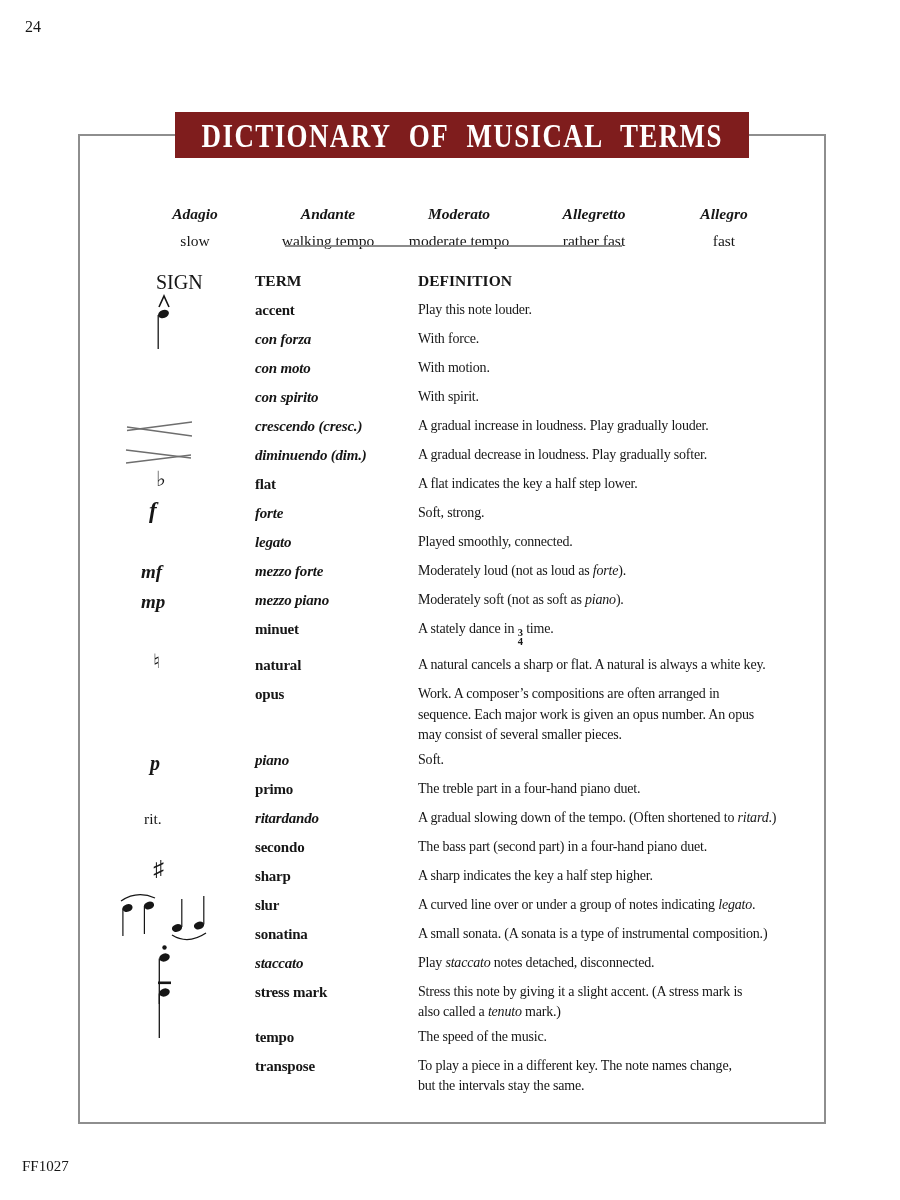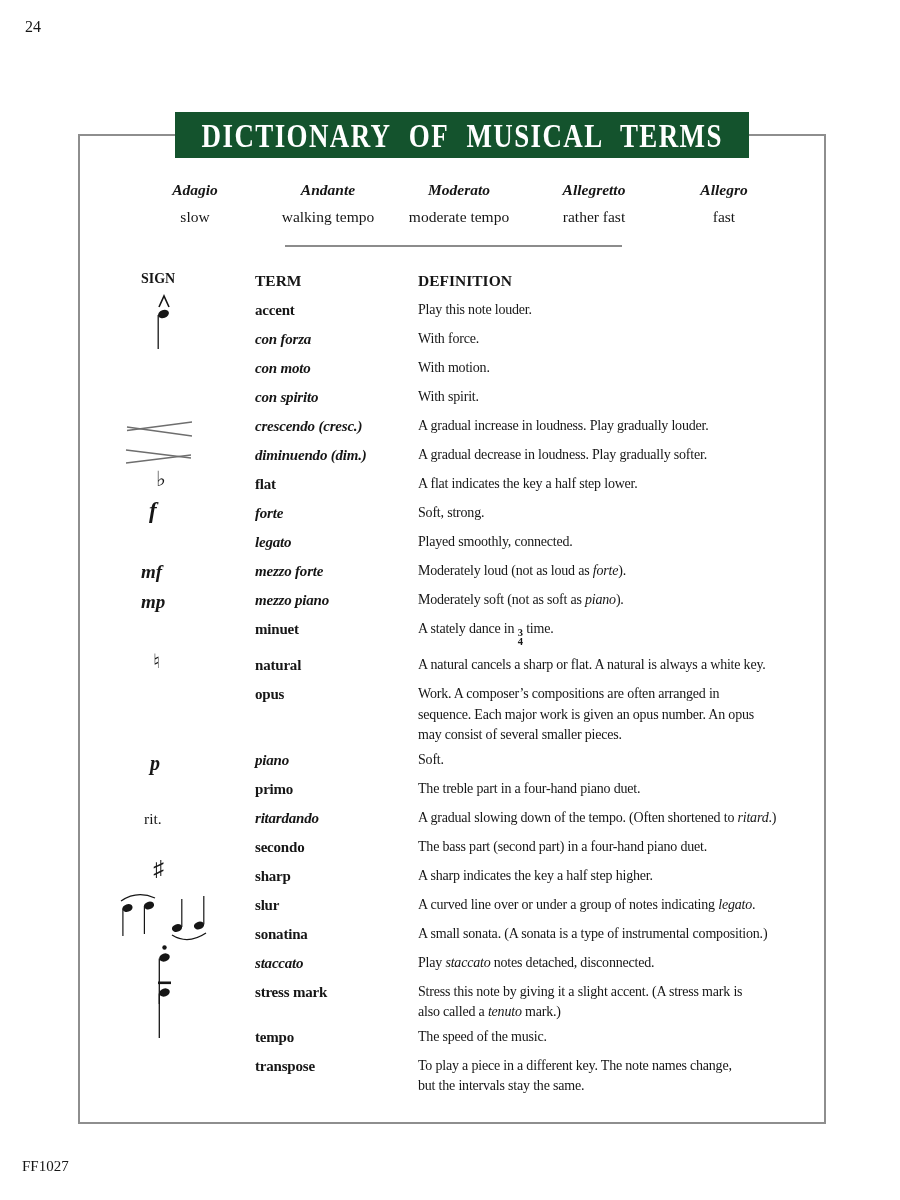--- a/index.html
+++ b/index.html
@@ -6,42 +6,42 @@
   .sheet{position:relative;width:900px;height:1200px;background:#fff;overflow:hidden;
          font-family:"Liberation Serif",serif;color:#161616;}
 
   .page-number{position:absolute;left:25px;top:18px;font-size:16px;}
   .footer-code{position:absolute;left:22px;top:1158px;font-size:15px;}
 
   .frame{position:absolute;left:78px;top:134px;width:748px;height:990px;
          border:2px solid #8e8e8e;box-sizing:border-box;}
 
   .banner{position:absolute;left:175px;top:112px;width:574px;height:46px;
-          background:#14532d;display:flex;align-items:center;justify-content:center;}
+          background:#7f1d1d;display:flex;align-items:center;justify-content:center;}
   .banner-title{color:#ffffff;font-weight:bold;font-size:29px;letter-spacing:1.5px;
                 word-spacing:11px;white-space:nowrap;transform:scale(0.93,1.18);}
 
   .tempo-col{position:absolute;top:181px;transform:translateX(-50%);text-align:center;}
-  .tempo-term{font-weight:bold;font-style:italic;font-size:15.5px;line-height:17px;}
+  .tempo-term{font-weight:bold;font-style:italic;font-size:15.5px;line-height:17px;margin-top:24px;}
   .tempo-meaning{font-size:15.5px;margin-top:10px;line-height:17px;}
 
   .divider{position:absolute;left:285px;top:245px;width:337px;height:2px;background:#8c8c8c;}
 
   .terms-table{position:absolute;left:140px;top:271px;width:690px;}
   .trow{display:flex;margin-bottom:9px;}
   .trow.lines-2{margin-bottom:5px;}
   .trow.lines-3{margin-bottom:4px;}
   .sign-cell{width:115px;flex:none;position:relative;}
   .term-cell{width:163px;flex:none;font-weight:bold;font-size:15px;line-height:20px;
              letter-spacing:-0.2px;}
   .term-cell.it{font-style:italic;}
   .def-cell{flex:1;font-size:14px;line-height:20px;letter-spacing:-0.2px;white-space:nowrap;}
   .lines-3 .def-cell{line-height:20.5px;}
   .thead .term-cell,.thead .def-cell{font-size:15.5px;font-weight:bold;letter-spacing:0;}
-  .thead .sign-label{position:absolute;left:1px;top:0;font-size:14px;font-weight:bold;}
+  .thead .sign-label{position:absolute;left:16px;top:0;font-size:20px;font-weight:normal;}
   .def-cell em{font-style:italic;}
 
   .sign{position:absolute;display:block;}
   .sign.text{font-family:"Liberation Serif",serif;}
   .s-flat{left:16px;top:-7px;font-size:21px;font-family:"DejaVu Sans",sans-serif;}
   .s-natural{left:13px;top:-6px;font-size:20px;font-family:"DejaVu Sans",sans-serif;}
   .s-sharp{left:13px;top:-10px;font-size:22px;font-family:"DejaVu Sans",sans-serif;}
   .s-forte{left:9px;top:-5px;font-size:23px;font-weight:bold;font-style:italic;}
   .s-mf{left:1px;top:0;font-size:19px;font-weight:bold;font-style:italic;}
   .s-mp{left:1px;top:1px;font-size:19px;font-weight:bold;font-style:italic;}

